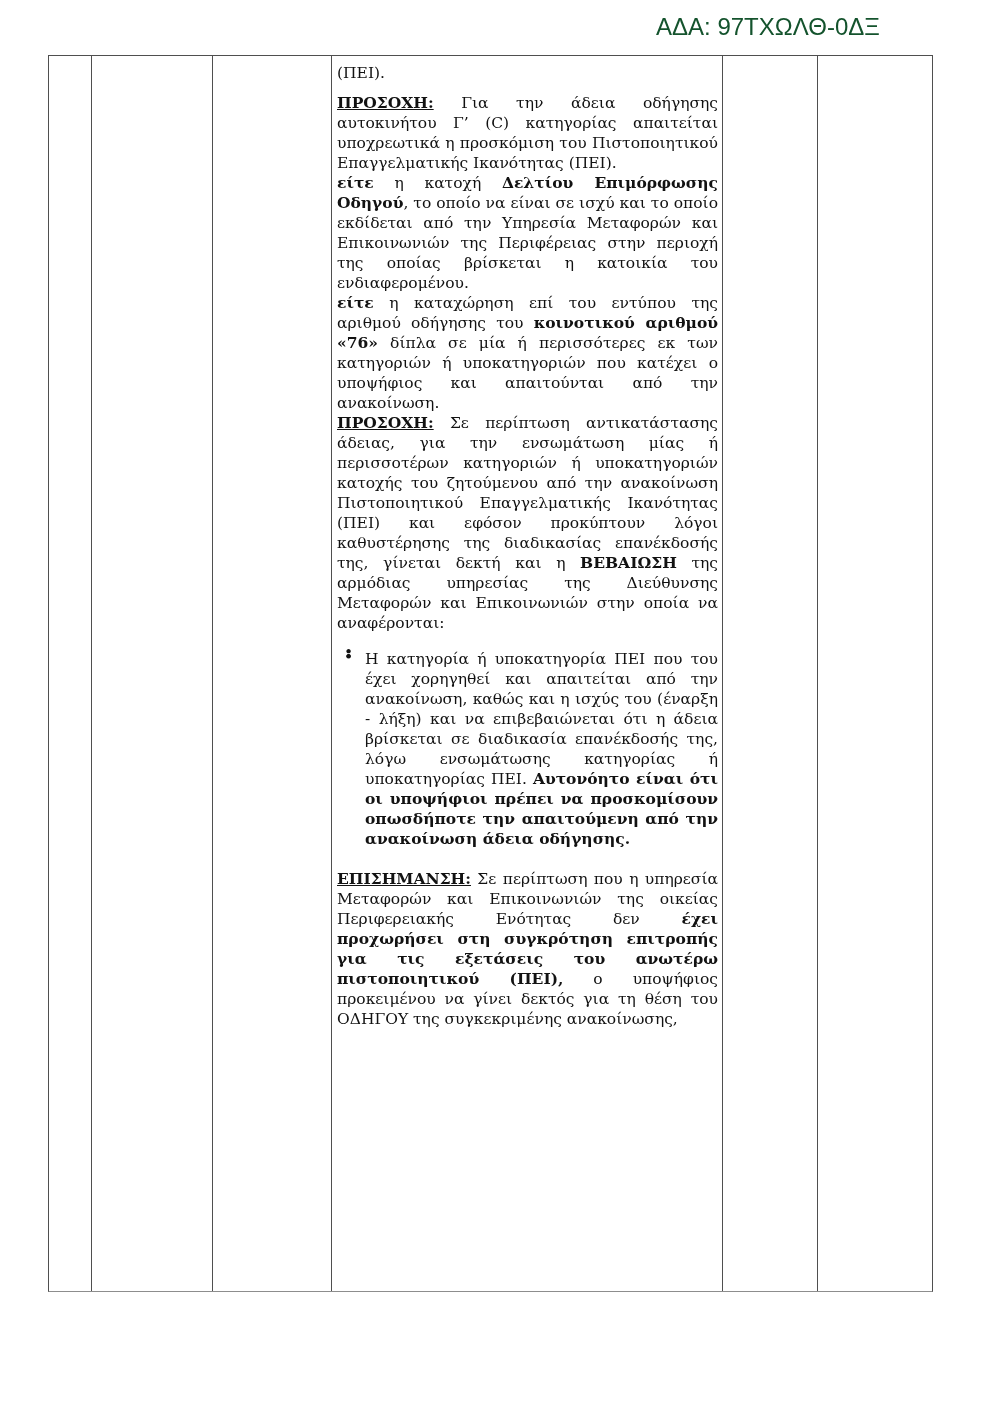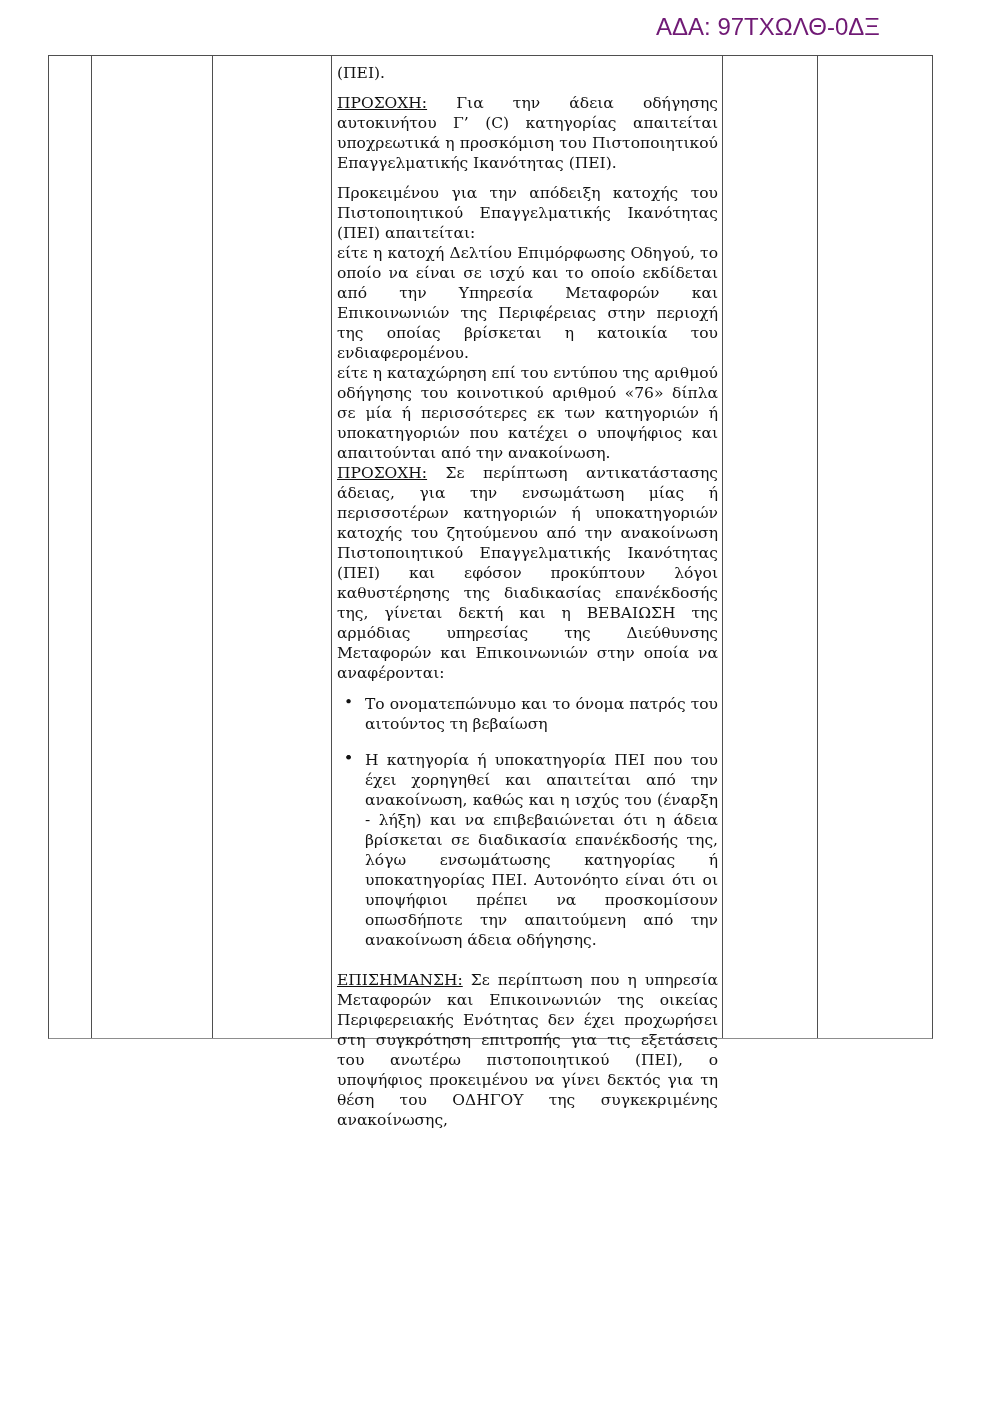--- a/index.html
+++ b/index.html
@@ -5,25 +5,25 @@
   * { margin:0; padding:0; box-sizing:border-box; }
   html,body { background:#ffffff; }
   body {
     width:1000px; height:1413px; position:relative;
     font-family:"DejaVu Serif", serif; color:#121212;
     overflow:hidden;
   }
   .ada-header {
     position:absolute; left:656px; top:13px;
     font-family:"Liberation Sans", sans-serif;
-    font-size:24px; color:#701a75; white-space:nowrap;
+    font-size:24px; color:#14532d; white-space:nowrap;
   }
   .doc-table {
     position:absolute; left:48px; top:55px;
-    width:885px; height:984px;
+    width:885px; height:1237px;
     border:1px solid #4f4f4f;
     border-bottom:1px solid #8d8d8d;
     background:#ffffff;
   }
   .vline {
     position:absolute; top:0; bottom:0; width:1px; background:#4f4f4f;
   }
   .v1{left:42px;} .v2{left:163px;} .v3{left:282px;} .v4{left:673px;} .v5{left:768px;}
   .text-cell {
     position:absolute; left:288px; top:7px; width:381px; height:1224px;
@@ -31,39 +31,38 @@
     font-size:15.5px; line-height:20px; text-align:justify;
     text-justify:inter-word;
   }
   .block { margin-top:10px; }
   .block:first-child { margin-top:0; }
   .block.bullet { position:relative; padding-left:28px; margin-top:16px; }
   .block.bullet-first { margin-top:11px; }
   .block.tight { margin-top:0; }
   .block.last-note { margin-top:20px; }
   .bullet-marker { position:absolute; left:7px; top:-2px; }
-  .b { font-weight:normal; }
+  .b { font-weight:bold; }
   .u { text-decoration:underline; }
 </style>
 </head>
 <body>
 
 <div class="ada-header">ΑΔΑ: 97ΤΧΩΛΘ-0ΔΞ</div>
 
 <div class="doc-table">
   <div class="vline v1"></div>
   <div class="vline v2"></div>
   <div class="vline v3"></div>
   <div class="vline v4"></div>
   <div class="vline v5"></div>
   <div class="text-cell">
       <div class="block para"><span>(ΠΕΙ).</span></div>
       <div class="block para"><span class="b u">ΠΡΟΣΟΧΗ:</span><span> Για την άδεια οδήγησης αυτοκινήτου Γ’ (C) κατηγορίας απαιτείται υποχρεωτικά η προσκόμιση του Πιστοποιητικού Επαγγελματικής Ικανότητας (ΠΕΙ).</span></div>
-      <div class="block para"><span>Προκειμένου για την απόδειξη κατοχής του Πιστοποιητικού Επαγγελματικής Ικανότητας (ΠΕΙ) απαιτείται:</span></div>
       <div class="block para tight"><span class="b">είτε</span><span> η κατοχή </span><span class="b">Δελτίου Επιμόρφωσης Οδηγού</span><span>, το οποίο να είναι σε ισχύ και το οποίο εκδίδεται από την Υπηρεσία Μεταφορών και Επικοινωνιών της Περιφέρειας στην περιοχή της οποίας βρίσκεται η κατοικία του ενδιαφερομένου.</span></div>
       <div class="block para tight"><span class="b">είτε</span><span> η καταχώρηση επί του εντύπου της αριθμού οδήγησης του </span><span class="b">κοινοτικού αριθμού «76»</span><span> δίπλα σε μία ή περισσότερες εκ των κατηγοριών ή υποκατηγοριών που κατέχει ο υποψήφιος και απαιτούνται από την ανακοίνωση.</span></div>
       <div class="block para tight"><span class="b u">ΠΡΟΣΟΧΗ:</span><span> Σε περίπτωση αντικατάστασης άδειας, για την ενσωμάτωση μίας ή περισσοτέρων κατηγοριών ή υποκατηγοριών κατοχής του ζητούμενου από την ανακοίνωση Πιστοποιητικού Επαγγελματικής Ικανότητας (ΠΕΙ) και εφόσον προκύπτουν λόγοι καθυστέρησης της διαδικασίας επανέκδοσής της, γίνεται δεκτή και η </span><span class="b">ΒΕΒΑΙΩΣΗ</span><span> της αρμόδιας υπηρεσίας της Διεύθυνσης Μεταφορών και Επικοινωνιών στην οποία να αναφέρονται:</span></div>
-      <div class="block bullet bullet-first"><span class="bullet-marker">•</span><span>Το ονοματεπώνυμο και το όνομα πατρός του αιτούντος τη βεβαίωση</span></div>
+      <div class="block bullet bullet-first"><span class="bullet-marker">•</span></div>
       <div class="block bullet"><span class="bullet-marker">•</span></div>
       <div class="block bullet"><span class="bullet-marker">•</span><span>Η κατηγορία ή υποκατηγορία ΠΕΙ που του έχει χορηγηθεί και απαιτείται από την ανακοίνωση, καθώς και η ισχύς του (έναρξη - λήξη) και να επιβεβαιώνεται ότι η άδεια βρίσκεται σε διαδικασία επανέκδοσής της, λόγω ενσωμάτωσης κατηγορίας ή υποκατηγορίας ΠΕΙ. </span><span class="b">Αυτονόητο είναι ότι οι υποψήφιοι πρέπει να προσκομίσουν οπωσδήποτε την απαιτούμενη από την ανακοίνωση άδεια οδήγησης.</span></div>
       <div class="block para last-note"><span class="b u">ΕΠΙΣΗΜΑΝΣΗ:</span><span> Σε περίπτωση που η υπηρεσία Μεταφορών και Επικοινωνιών της οικείας Περιφερειακής Ενότητας δεν </span><span class="b">έχει προχωρήσει στη συγκρότηση επιτροπής για τις εξετάσεις του ανωτέρω πιστοποιητικού (ΠΕΙ),</span><span> ο υποψήφιος προκειμένου να γίνει δεκτός για τη θέση του ΟΔΗΓΟΥ της συγκεκριμένης ανακοίνωσης, </span></div>
     </div>
 </div>
 
 </body></html>

